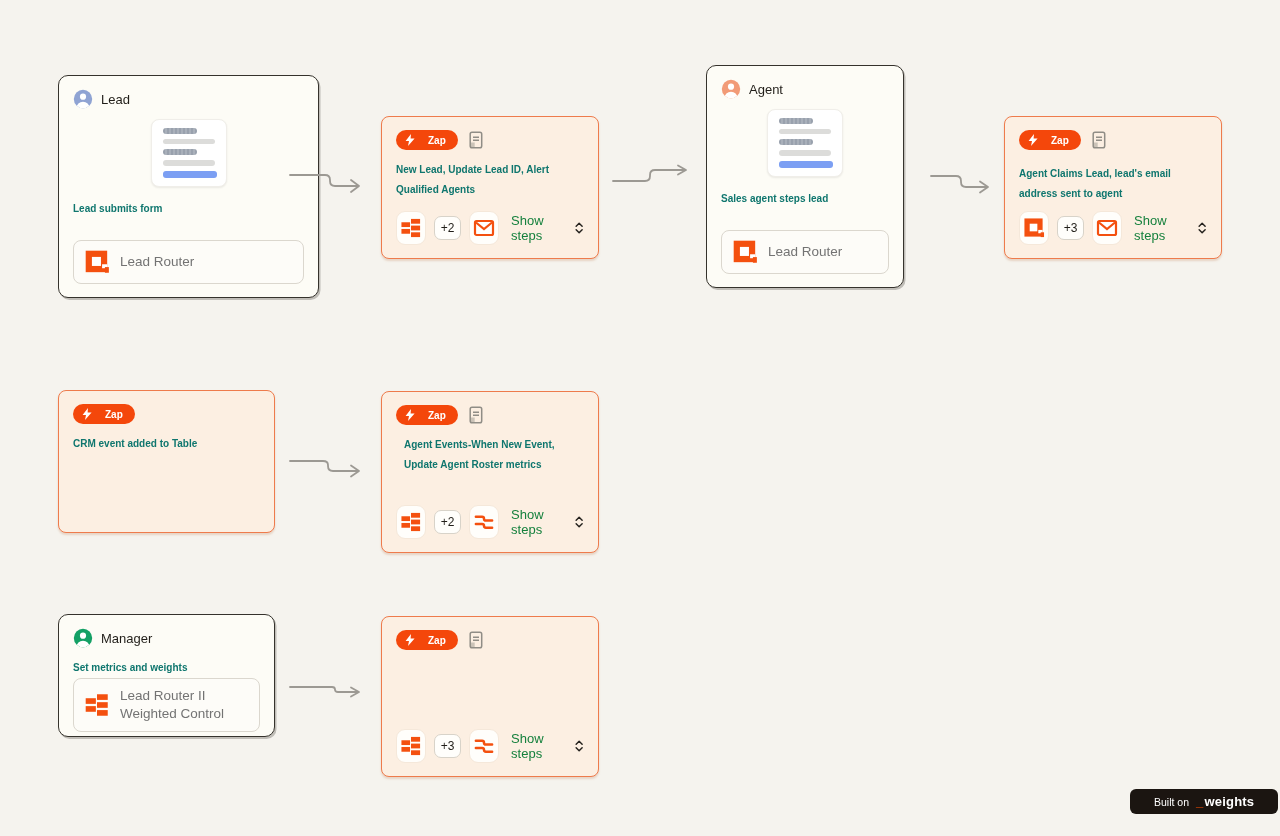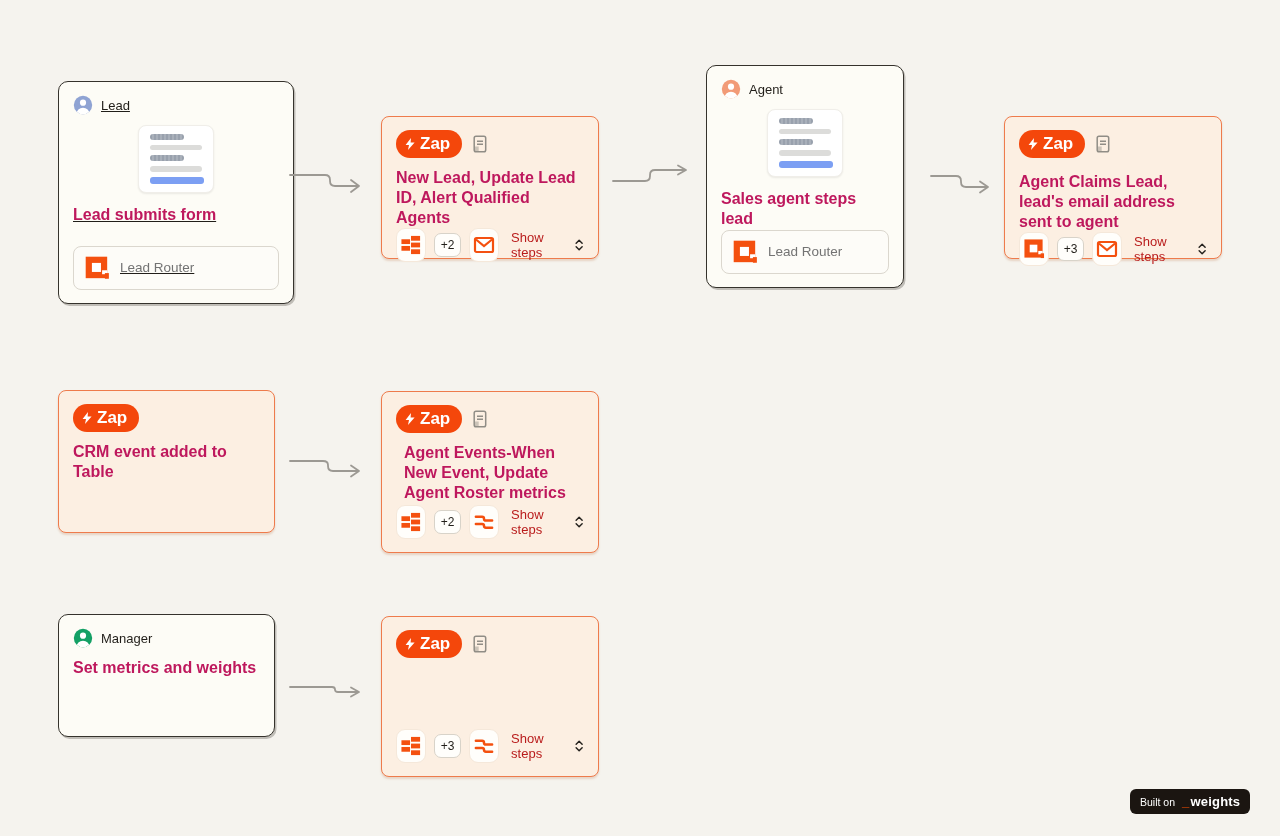--- a/index.html
+++ b/index.html
@@ -26,68 +26,68 @@
     border:1px solid #F0EEE9; border-radius:8px;
     box-shadow:0 1px 2px rgba(0,0,0,0.08);
     padding:8px 11px; display:flex; flex-direction:column; gap:5px;
   }
   .bar { border-radius:3px; height:6px; }
   .bar.dark  { width:34px; background:#99A1AD;
     background-image:repeating-linear-gradient(90deg,#99A1AD 0 2px,#A9B0BA 2px 4px); }
   .bar.light { width:52px; background:#DCDCDA; }
   .bar.blue  { width:54px; height:8px; background:#7C9FF3; }
 
-  .node-title { font-size:16px; font-weight:bold; line-height:20px; margin-top:12px; color:#be185d; }
+  .node-title { font-size:10px; font-weight:bold; line-height:20px; margin-top:12px; color:#0f766e; }
 
   .app-chip {
     margin-top:auto; display:flex; align-items:center; gap:10px;
     background:#FDFCF8; border:1px solid #DBD7CE; border-radius:8px;
     padding:8px 10px; cursor:pointer;
   }
   .app-chip .chip-label { font-size:13.5px; line-height:18px; color:#737373; }
   .chip-icon { width:26px; height:26px; flex:0 0 26px; display:block; }
 
   
   .zap-card {
     background:#FCEFE2; border:1px solid #EE7B4C; border-radius:8px;
     box-shadow:0 2px 2px rgba(190,120,70,0.25);
     padding:13px 14px; cursor:pointer;
   }
   .pill-row { display:flex; align-items:center; gap:10px; }
   .zap-pill {
-    display:inline-flex; align-items:center; gap:5px;
-    background:#F4470B; color:#FFFFFF; font-weight:bold; font-size:17px;
+    display:inline-flex; align-items:center; gap:13px;
+    background:#F4470B; color:#FFFFFF; font-weight:bold; font-size:10px;
     padding:4px 12px 4px 9px; border-radius:999px;
   }
   .doc-icon { width:16px; height:18px; display:block; }
 
   .steps-row { margin-top:auto; display:flex; align-items:center; gap:8px; }
   .tile {
     width:34px; height:34px; background:#FFFEFB; border:1px solid #F5E8DA;
     border-radius:9px; display:flex; align-items:center; justify-content:center;
   }
   .tile svg { width:22px; height:22px; display:block; }
   .count-badge {
     background:#FFFEFB; border:1px solid #D8D3C9; border-radius:7px;
     font-size:12px; padding:4px 6px; color:#211E19;
   }
   .show-steps { display:flex; align-items:center; gap:5px; margin-left:4px; cursor:pointer; }
-  .show-steps .ss-label { font-size:13px; color:#b91c1c; }
+  .show-steps .ss-label { font-size:13px; color:#15803d; }
   .sort-icon { width:12px; height:14px; display:block; }
 
   
   .connector { position:absolute; overflow:visible; }
   .connector path { stroke:#9C9993; stroke-width:1.8; fill:none;
     stroke-linecap:round; stroke-linejoin:round; }
 
   
   .built-badge {
     position:absolute; left:1130px; top:789px; height:25px;
     background:#1B1511; border-radius:6px; color:#FFFFFF;
-    display:flex; align-items:center; gap:7px; padding:0 10px; cursor:pointer;
+    display:flex; align-items:center; gap:7px; padding:0 24px; cursor:pointer;
   }
   .built-badge .prefix { font-size:10.5px; }
   .zlogo { font-size:13px; font-weight:bold; letter-spacing:0.2px; display:flex; align-items:baseline; }
   .zlogo .underscore { color:#FF4F00; font-weight:bold; margin-right:1px; }
 </style>
 </head>
 <body>
 
 <svg width="0" height="0" style="position:absolute">
   <defs>
@@ -132,21 +132,21 @@
       <path d="M2.5 9 L6 12.5 L9.5 9"></path>
     </g>
     <g id="bolt">
         <path d="M6 0 L0.6 7 H4 L3 12 L9.6 4.6 H5.6 Z" fill="#FFFFFF"></path>
       </g>
   </defs>
 </svg>
 
 <div class="canvas">
 
-  <div class="node persona-card" style="left:58px;top:81px;width:236px;height:223px;text-decoration:underline;">
+  <div class="node persona-card" style="left:58px;top:75px;width:261px;height:223px;">
     <div class="persona-row">
       <span style="color:#8FA3D3;">
         <svg class="persona-icon" viewBox="0 0 24 24">
             <use href="#person-bust"></use>
           </svg>
       </span>
       <span class="plabel">Lead</span>
     </div>
     <div class="illustration">
       <div class="bar dark"></div>
@@ -316,20 +316,28 @@
   <div class="node persona-card" style="left:58px;top:614px;width:217px;height:123px;">
     <div class="persona-row">
       <span style="color:#13A065;">
         <svg class="persona-icon" viewBox="0 0 24 24">
             <use href="#person-bust"></use>
           </svg>
       </span>
       <span class="plabel">Manager</span>
     </div>
     <div class="node-title" style="margin-top:10px;">Set metrics and weights</div>
+    <div class="app-chip">
+      <span>
+        <svg class="chip-icon" viewBox="0 0 23 22">
+            <use href="#tables-bricks"></use>
+          </svg>
+      </span>
+      <span class="chip-label">Lead Router II Weighted Control</span>
+    </div>
   </div>
 
   <div class="node zap-card" style="left:381px;top:616px;width:218px;height:161px;">
     <div class="pill-row">
       <span class="zap-pill">
         <svg width="10" height="12" viewBox="0 0 10 12">
             <use href="#bolt"></use>
           </svg>
         <span>Zap</span>
       </span>

